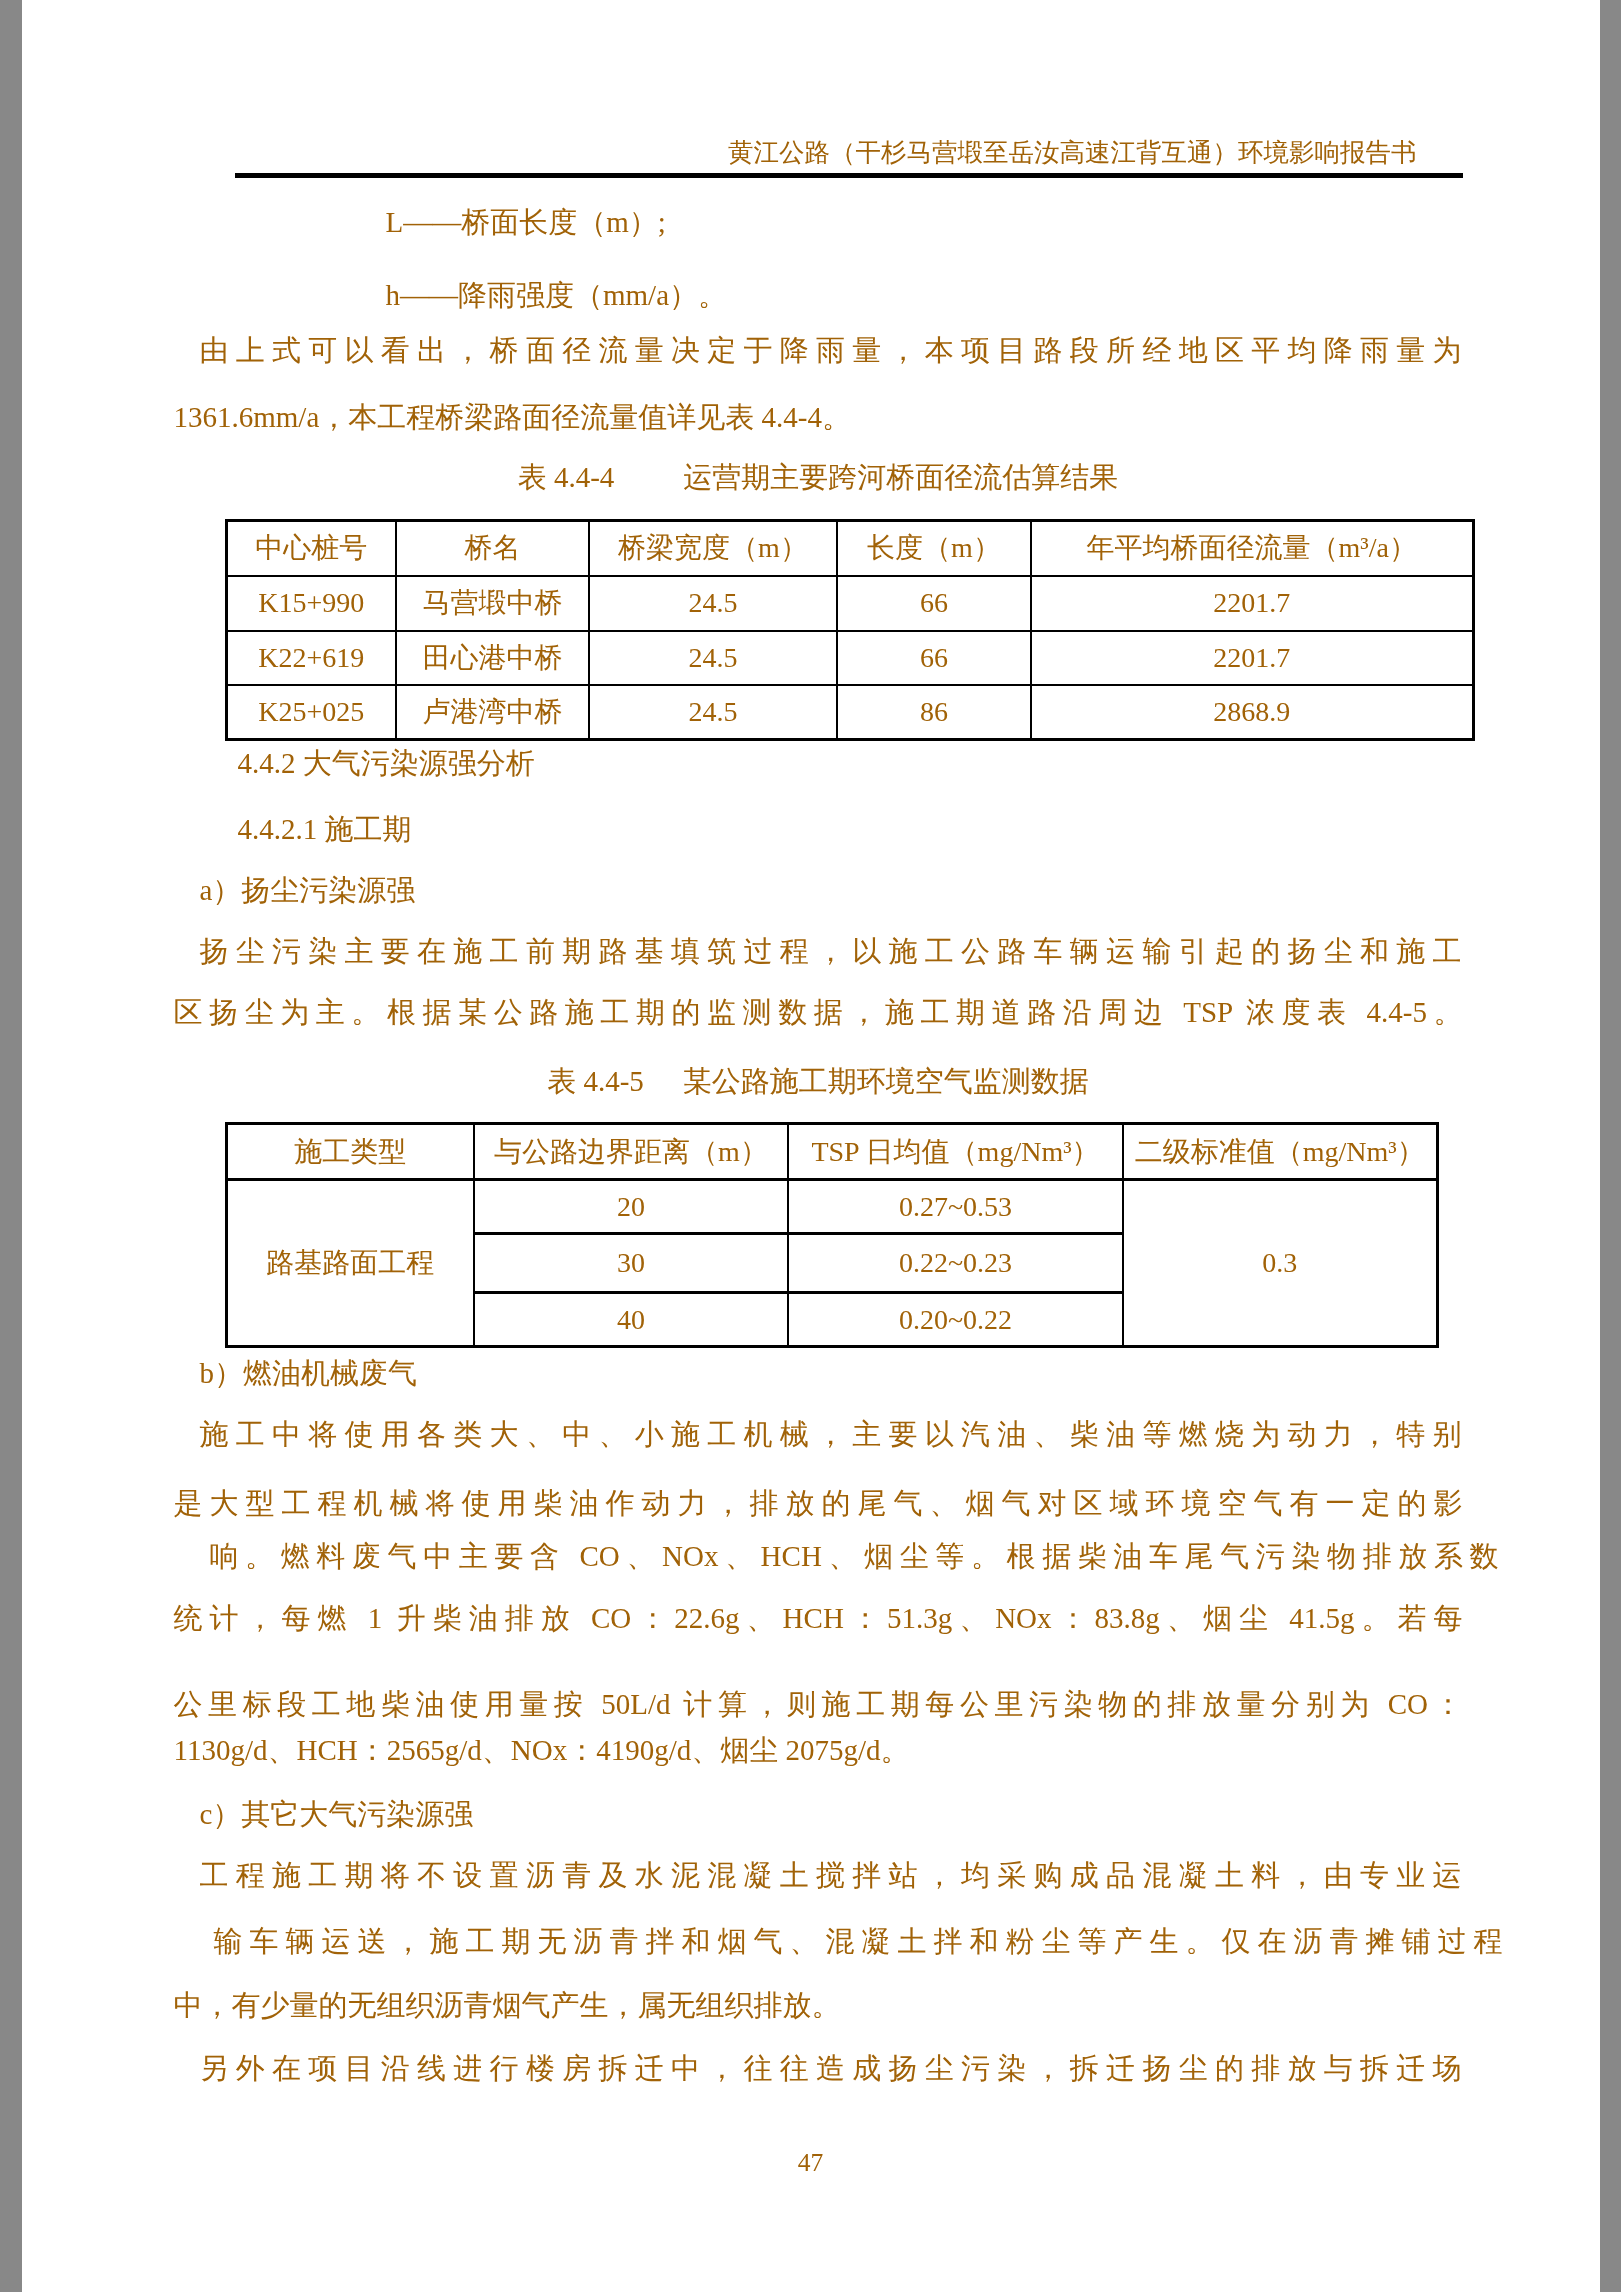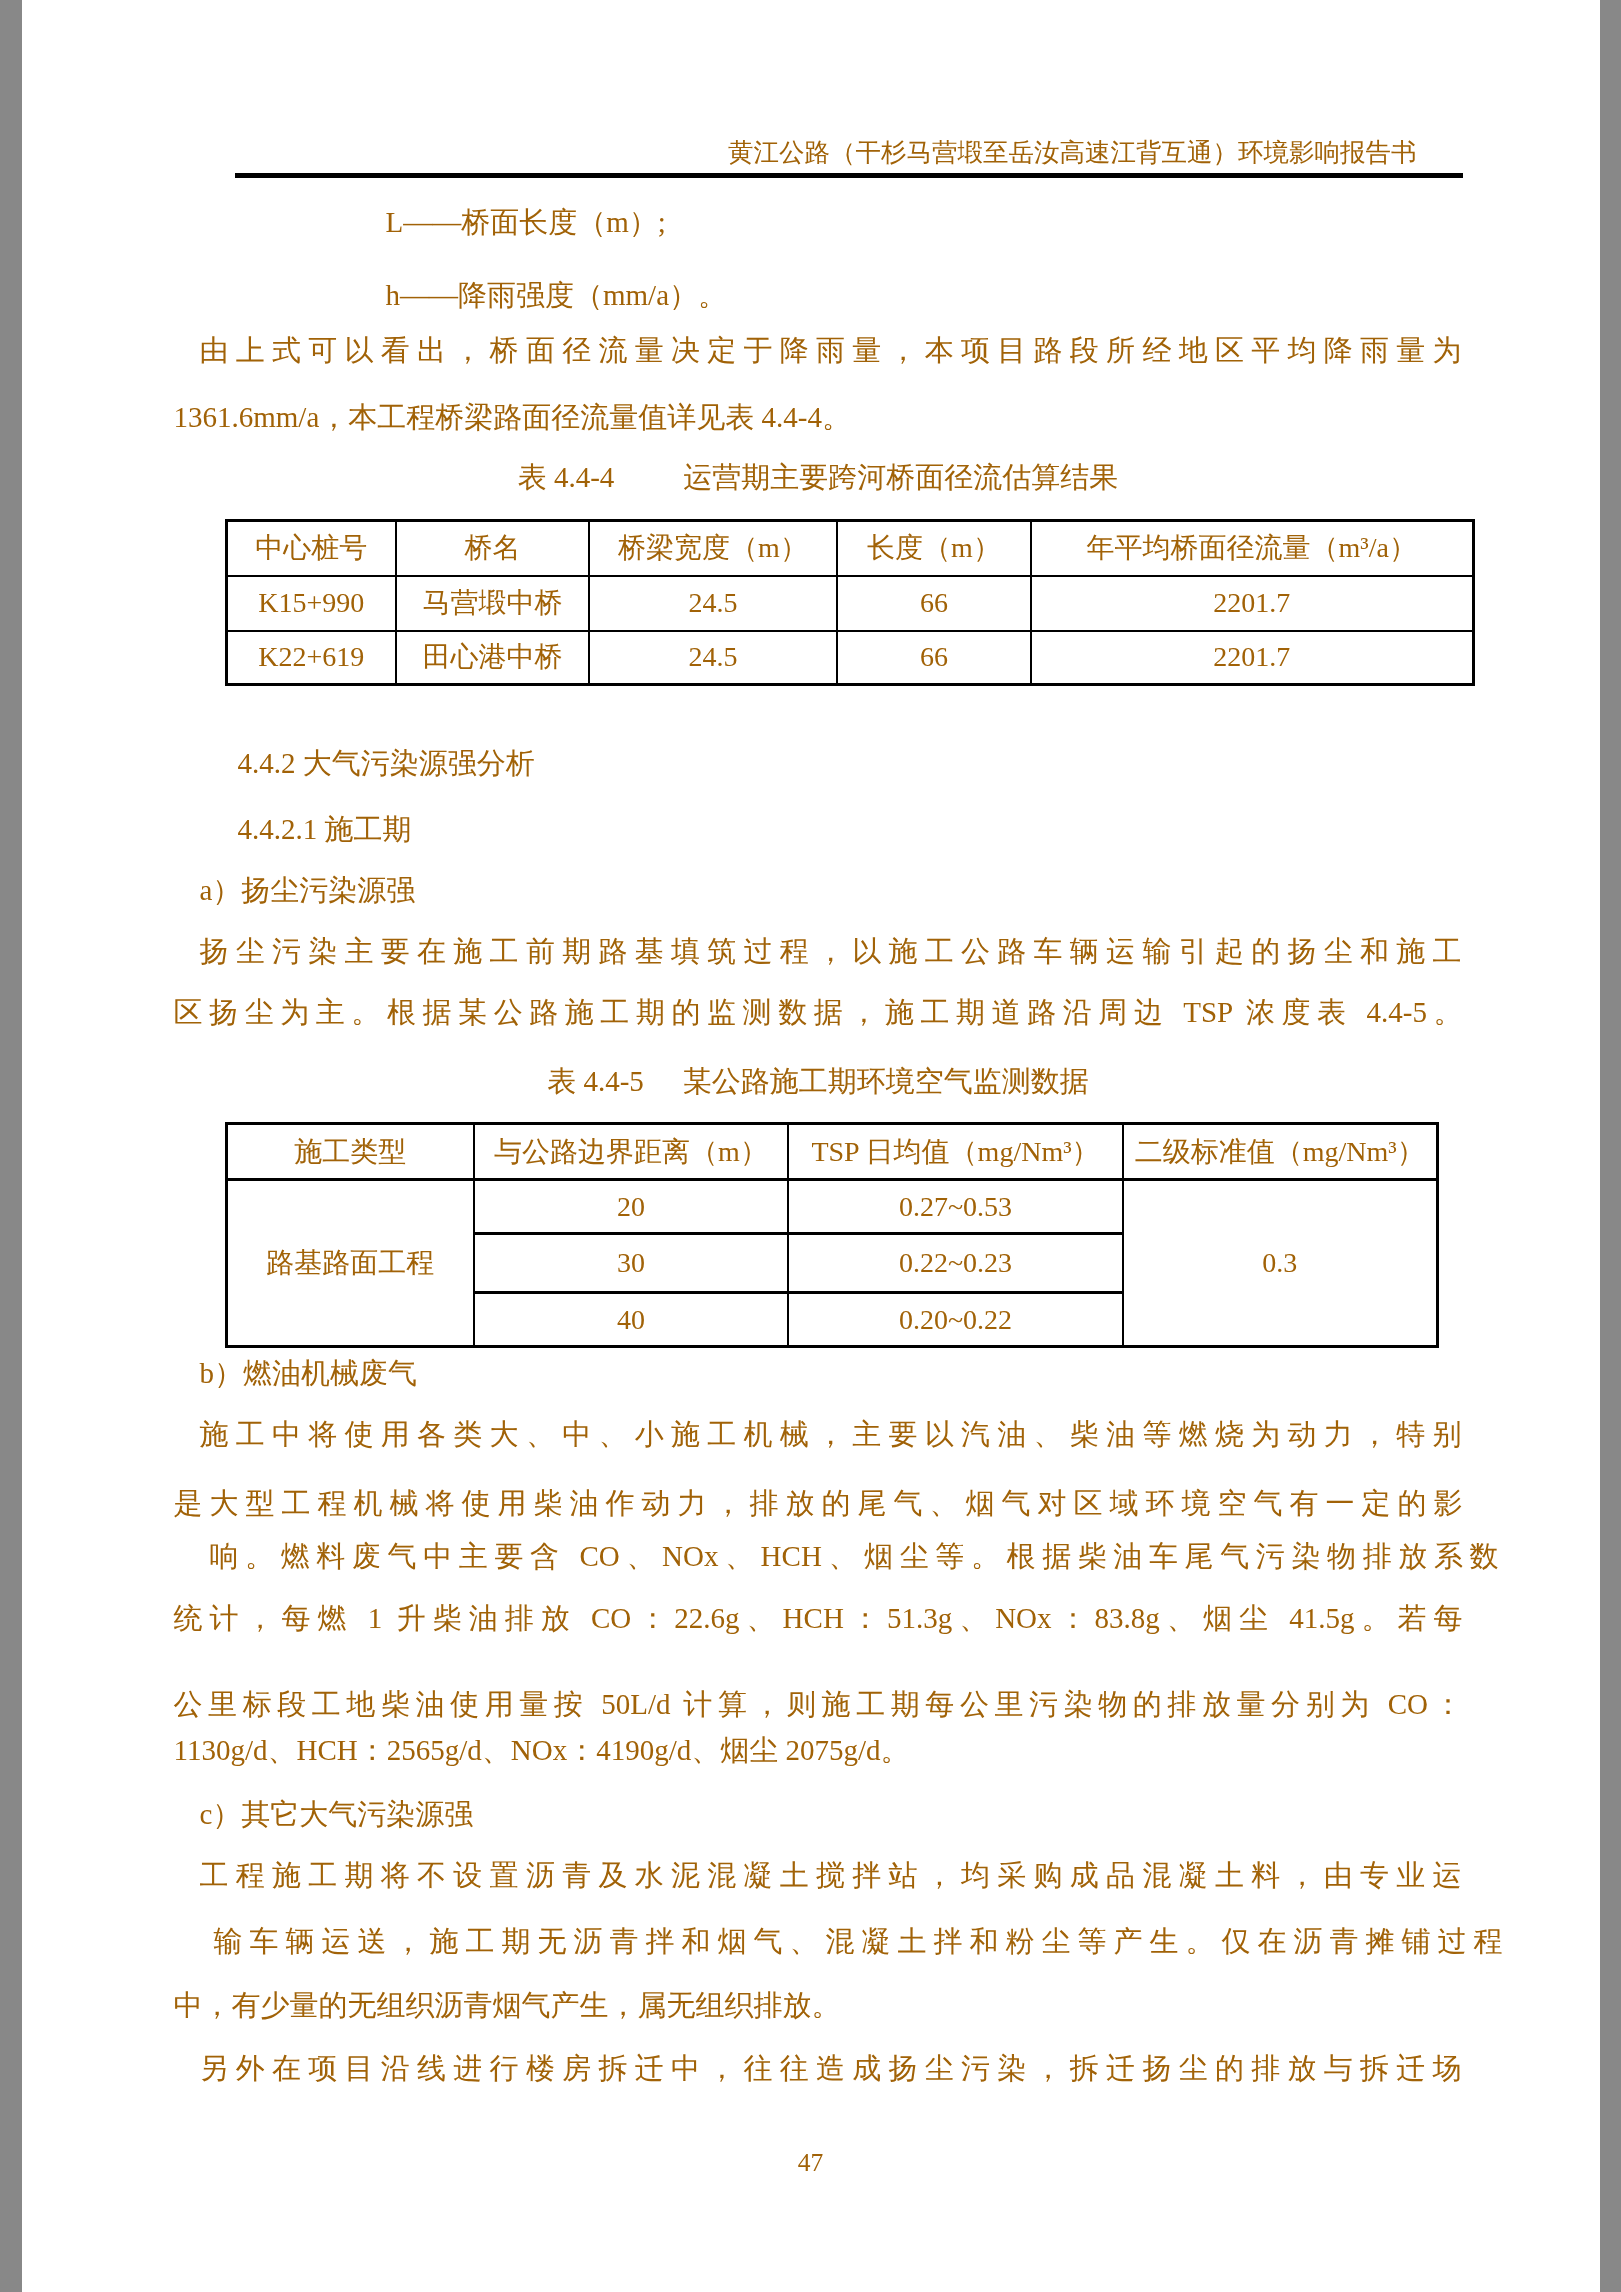--- a/index.html
+++ b/index.html
@@ -86,20 +86,27 @@
       <td>66</td>
       <td>2201.7</td>
     </tr>
     <tr style="height:54px">
       <td>K22+619</td>
       <td>田心港中桥</td>
       <td>24.5</td>
       <td>66</td>
       <td>2201.7</td>
     </tr>
+    <tr style="height:55px">
+      <td>K25+025</td>
+      <td>卢港湾中桥</td>
+      <td>24.5</td>
+      <td>86</td>
+      <td>2868.9</td>
+    </tr>
   </tbody>
     </table>
 
   <div class="bl nw" style="left:216px; top:746px;">4.4.2 大气污染源强分析</div>
   <div class="bl nw" style="left:216px; top:812px;">4.4.2.1  施工期</div>
   <div class="bl nw" style="left:178px; top:873px;">a）扬尘污染源强</div>
 
   <div class="bl jl" style="left:178px; top:934px; width:1262px;">扬尘污染主要在施工前期路基填筑过程，以施工公路车辆运输引起的扬尘和施工</div>
   <div class="bl jl" style="left:152px; top:995px; width:1289px;">区扬尘为主。根据某公路施工期的监测数据，施工期道路沿周边 TSP 浓度表 4.4-5。</div>
 

